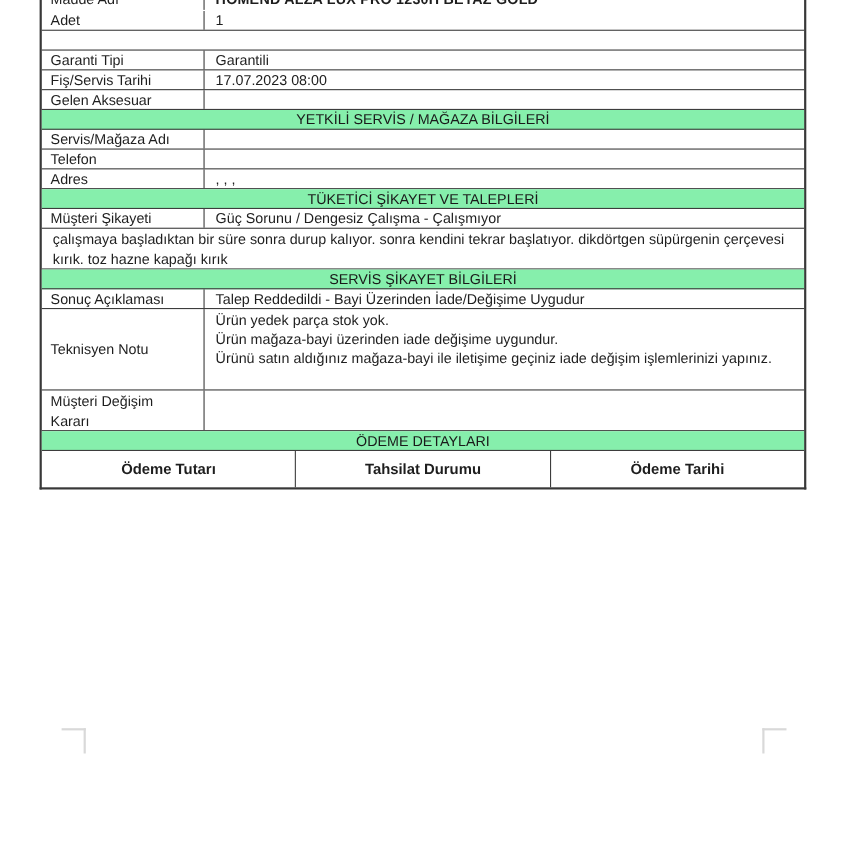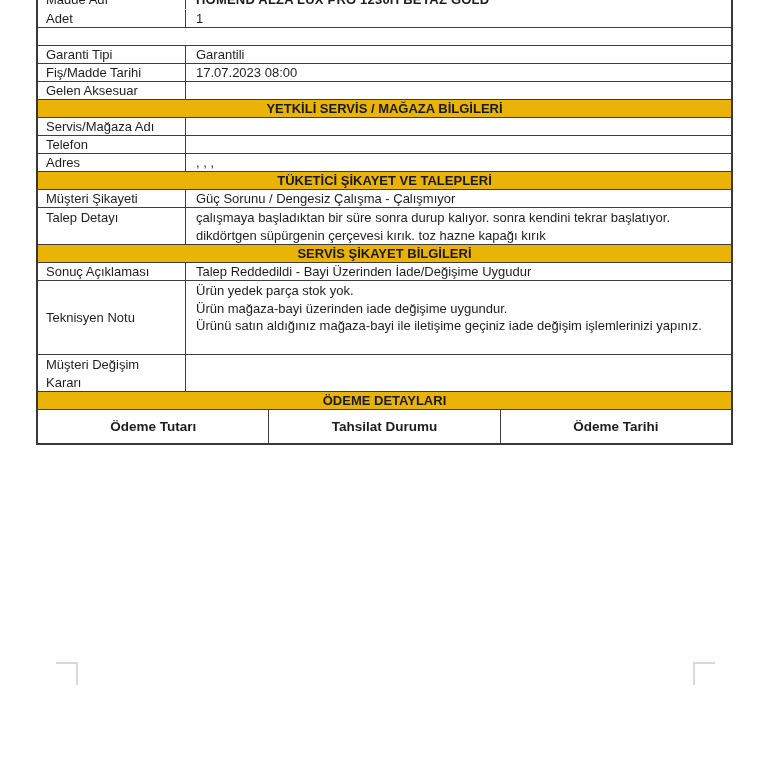--- a/index.html
+++ b/index.html
@@ -53,26 +53,26 @@
   }
   .top { align-items: flex-start; padding-top: 1px; }
 
   .h18 { height: 18px; }
   .h35 { height: 35px; }
   .h37 { height: 37px; }
   .h74 { height: 74px; }
 
   .section {
     height: 18px;
-    background: #eab308;
+    background: #86efac;
     border-bottom: 1px solid #3d3d3d;
     display: flex;
     align-items: center;
     justify-content: center;
-    font-weight: bold;
+    font-weight: normal;
     font-size: 13px;
     color: #1a1a1a;
   }
 
   .payrow {
     display: flex;
     height: 33px;
     font-weight: bold;
     font-size: 13.5px;
   }
@@ -118,21 +118,21 @@
       <div class="cell value">1</div>
     </div>
     <div class="row h18">
       <div class="cell value"></div>
     </div>
     <div class="row h18">
       <div class="cell label">Garanti Tipi</div>
       <div class="cell value">Garantili</div>
     </div>
     <div class="row h18">
-      <div class="cell label">Fiş/Madde Tarihi</div>
+      <div class="cell label">Fiş/Servis Tarihi</div>
       <div class="cell value">17.07.2023 08:00</div>
     </div>
     <div class="row h18">
       <div class="cell label">Gelen Aksesuar</div>
       <div class="cell value"></div>
     </div>
 
     <div class="section">YETKİLİ SERVİS / MAĞAZA BİLGİLERİ</div>
 
     <div class="row h18">
@@ -148,21 +148,20 @@
       <div class="cell value">, , ,</div>
     </div>
 
     <div class="section">TÜKETİCİ ŞİKAYET VE TALEPLERİ</div>
 
     <div class="row h18">
       <div class="cell label">Müşteri Şikayeti</div>
       <div class="cell value">Güç Sorunu / Dengesiz Çalışma - Çalışmıyor</div>
     </div>
     <div class="row h37">
-      <div class="cell label top">Talep Detayı</div>
       <div class="cell value top">çalışmaya başladıktan bir süre sonra durup kalıyor. sonra kendini tekrar başlatıyor.  dikdörtgen süpürgenin çerçevesi kırık. toz hazne kapağı kırık</div>
     </div>
 
     <div class="section">SERVİS ŞİKAYET BİLGİLERİ</div>
 
     <div class="row h18">
       <div class="cell label">Sonuç Açıklaması</div>
       <div class="cell value">Talep Reddedildi - Bayi Üzerinden İade/Değişime Uygudur</div>
     </div>
     <div class="row h74">

